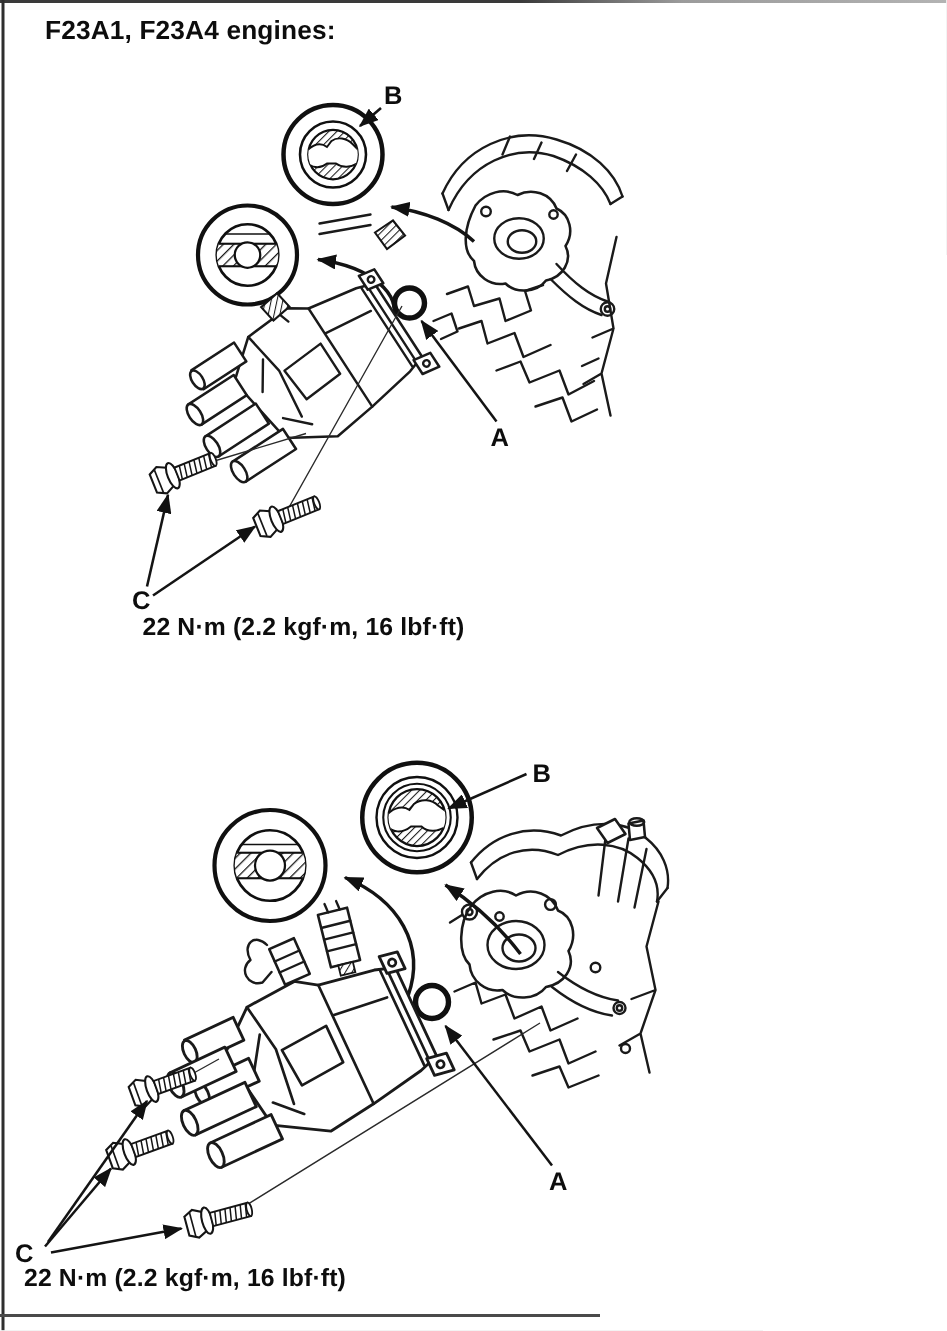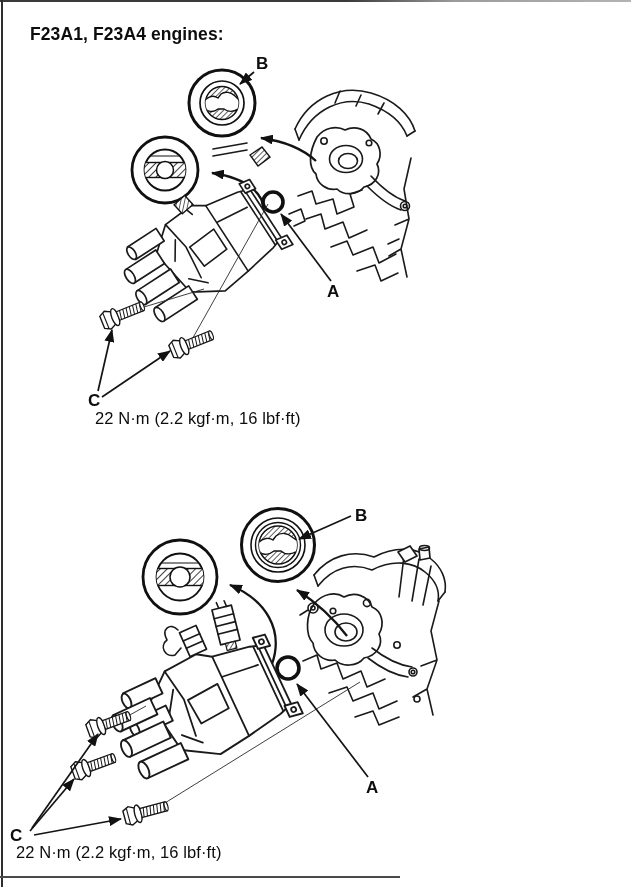--- a/index.html
+++ b/index.html
@@ -16,21 +16,21 @@
     background:linear-gradient(to right,#3a3a3a 0%,#3a3a3a 55%,#9b9b9b 72%,#b3b3b3 100%);}
   .edge.left{left:1px;top:0;width:2px;height:887px;}
   .edge.bottom{left:0;top:876px;width:400px;height:1.8px;background:#4a4a4a;}
   .title{
     position:absolute;
     font-size:17.5px;font-weight:700;letter-spacing:.1px;
     white-space:nowrap;
   }
   .torque{
     position:absolute;
-    font-size:16.5px;font-weight:400;letter-spacing:.1px;
+    font-size:16.5px;font-weight:700;letter-spacing:.1px;
     white-space:nowrap;
   }
   svg{position:absolute;left:0;top:0;}
   svg text{
     font-family:"Liberation Sans", sans-serif;
     font-weight:700;font-size:17px;fill:#0d0d0d;
   }
   .ln{fill:none;stroke:#1a1a1a;stroke-width:1.6;stroke-linecap:round;stroke-linejoin:round;}
   .lnw{fill:#ffffff;stroke:#1a1a1a;stroke-width:1.7;stroke-linejoin:round;}
   .thin{fill:none;stroke:#2a2a2a;stroke-width:0.9;}
@@ -274,17 +274,17 @@
       <text x="366" y="793">A</text>
       <path class="arrow" marker-end="url(#ah)" d="M368,777 L297,684"></path>
 
       <text x="10" y="841">C</text>
       <path class="arrow" marker-end="url(#ah)" d="M32,828 L98,734"></path>
       <path class="arrow" marker-end="url(#ah)" d="M30,831 L74,779"></path>
       <path class="arrow" marker-end="url(#ah)" d="M34,835 L121,819"></path>
     </g>
   </svg>
 
-  <div class="title" style="left:30px;top:24px">F23A1, F23A4 engines:</div>
+  <div class="title" style="left:30px;top:10px">F23A1, F23A4 engines:</div>
   <div class="torque" style="left:95px;top:409px">22 N·m (2.2 kgf·m, 16 lbf·ft)</div>
   <div class="torque" style="left:16px;top:843px">22 N·m (2.2 kgf·m, 16 lbf·ft)</div>
 
 </div>
 
 </body></html>

